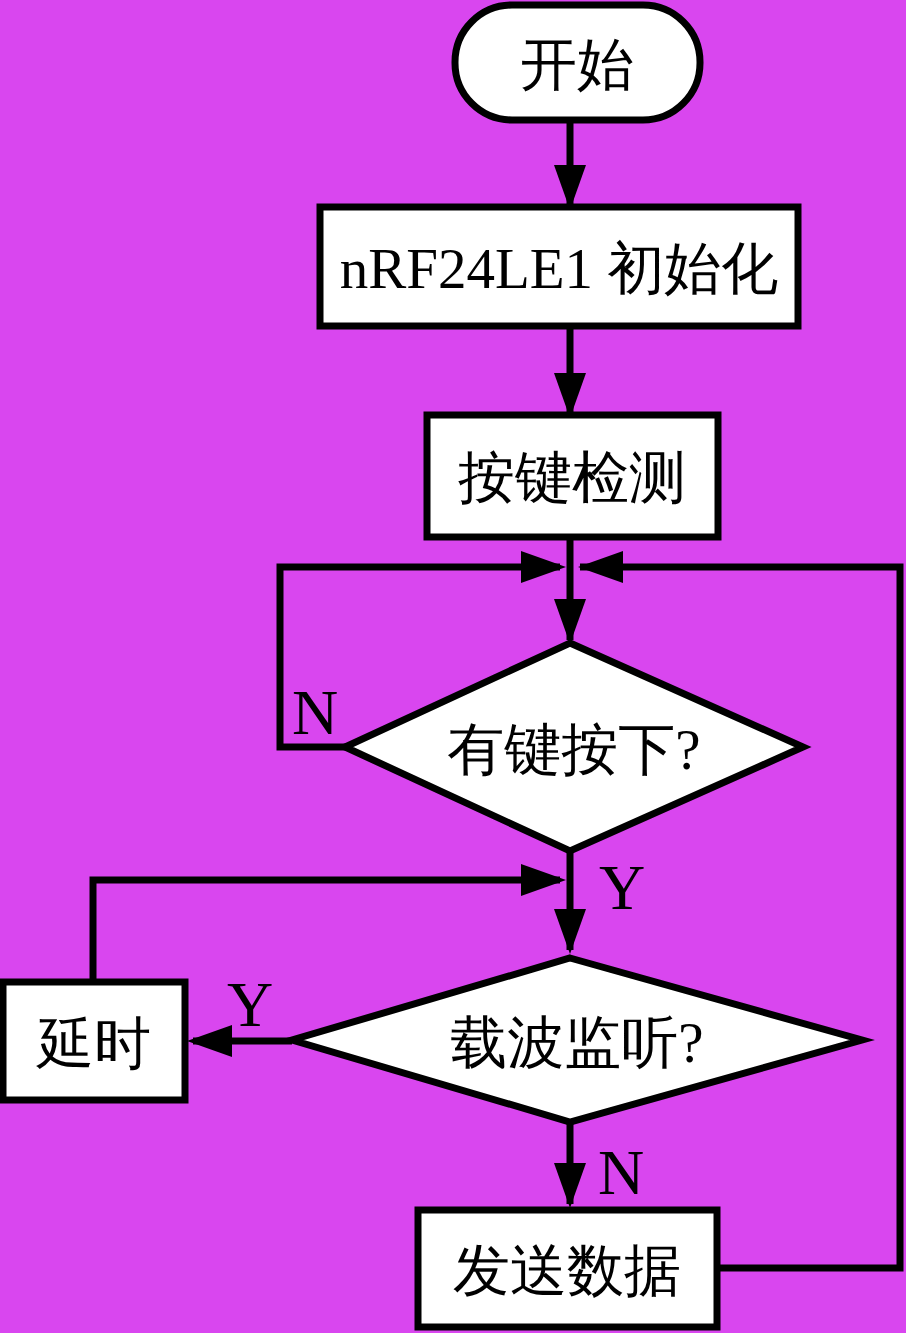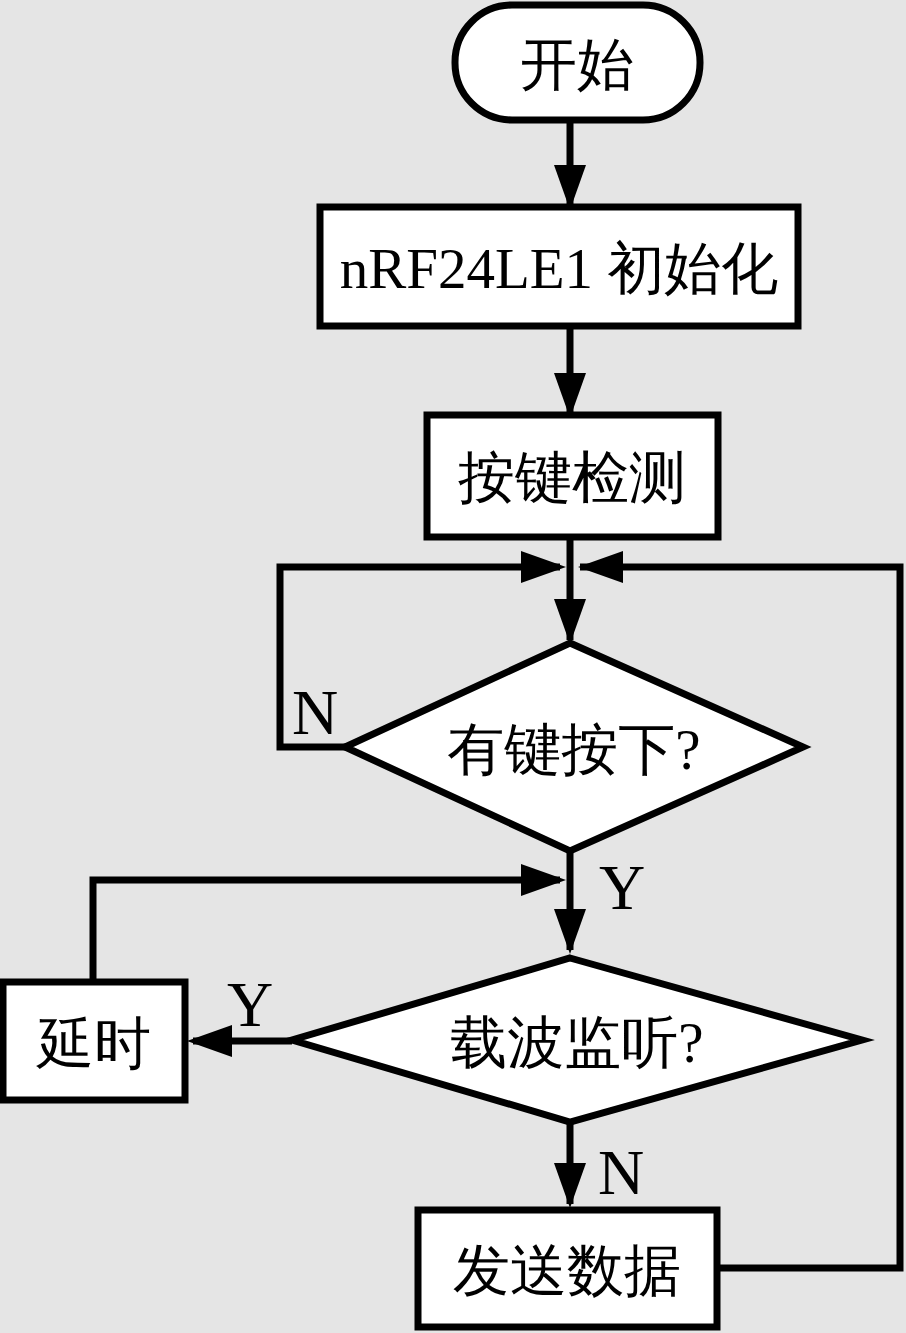--- a/index.html
+++ b/index.html
@@ -4,21 +4,21 @@
 <style>
   html, body {
     margin: 0;
     padding: 0;
     background: #ffffff;
   }
   .canvas {
     position: relative;
     width: 906px;
     height: 1333px;
-    background: #e5e5e5;
+    background: #d946ef;
     overflow: hidden;
   }
   svg text {
     font-family: "Liberation Serif", "DejaVu Serif", serif;
     fill: #000000;
     text-anchor: middle;
   }
   .node-label {
     font-size: 57px;
   }

